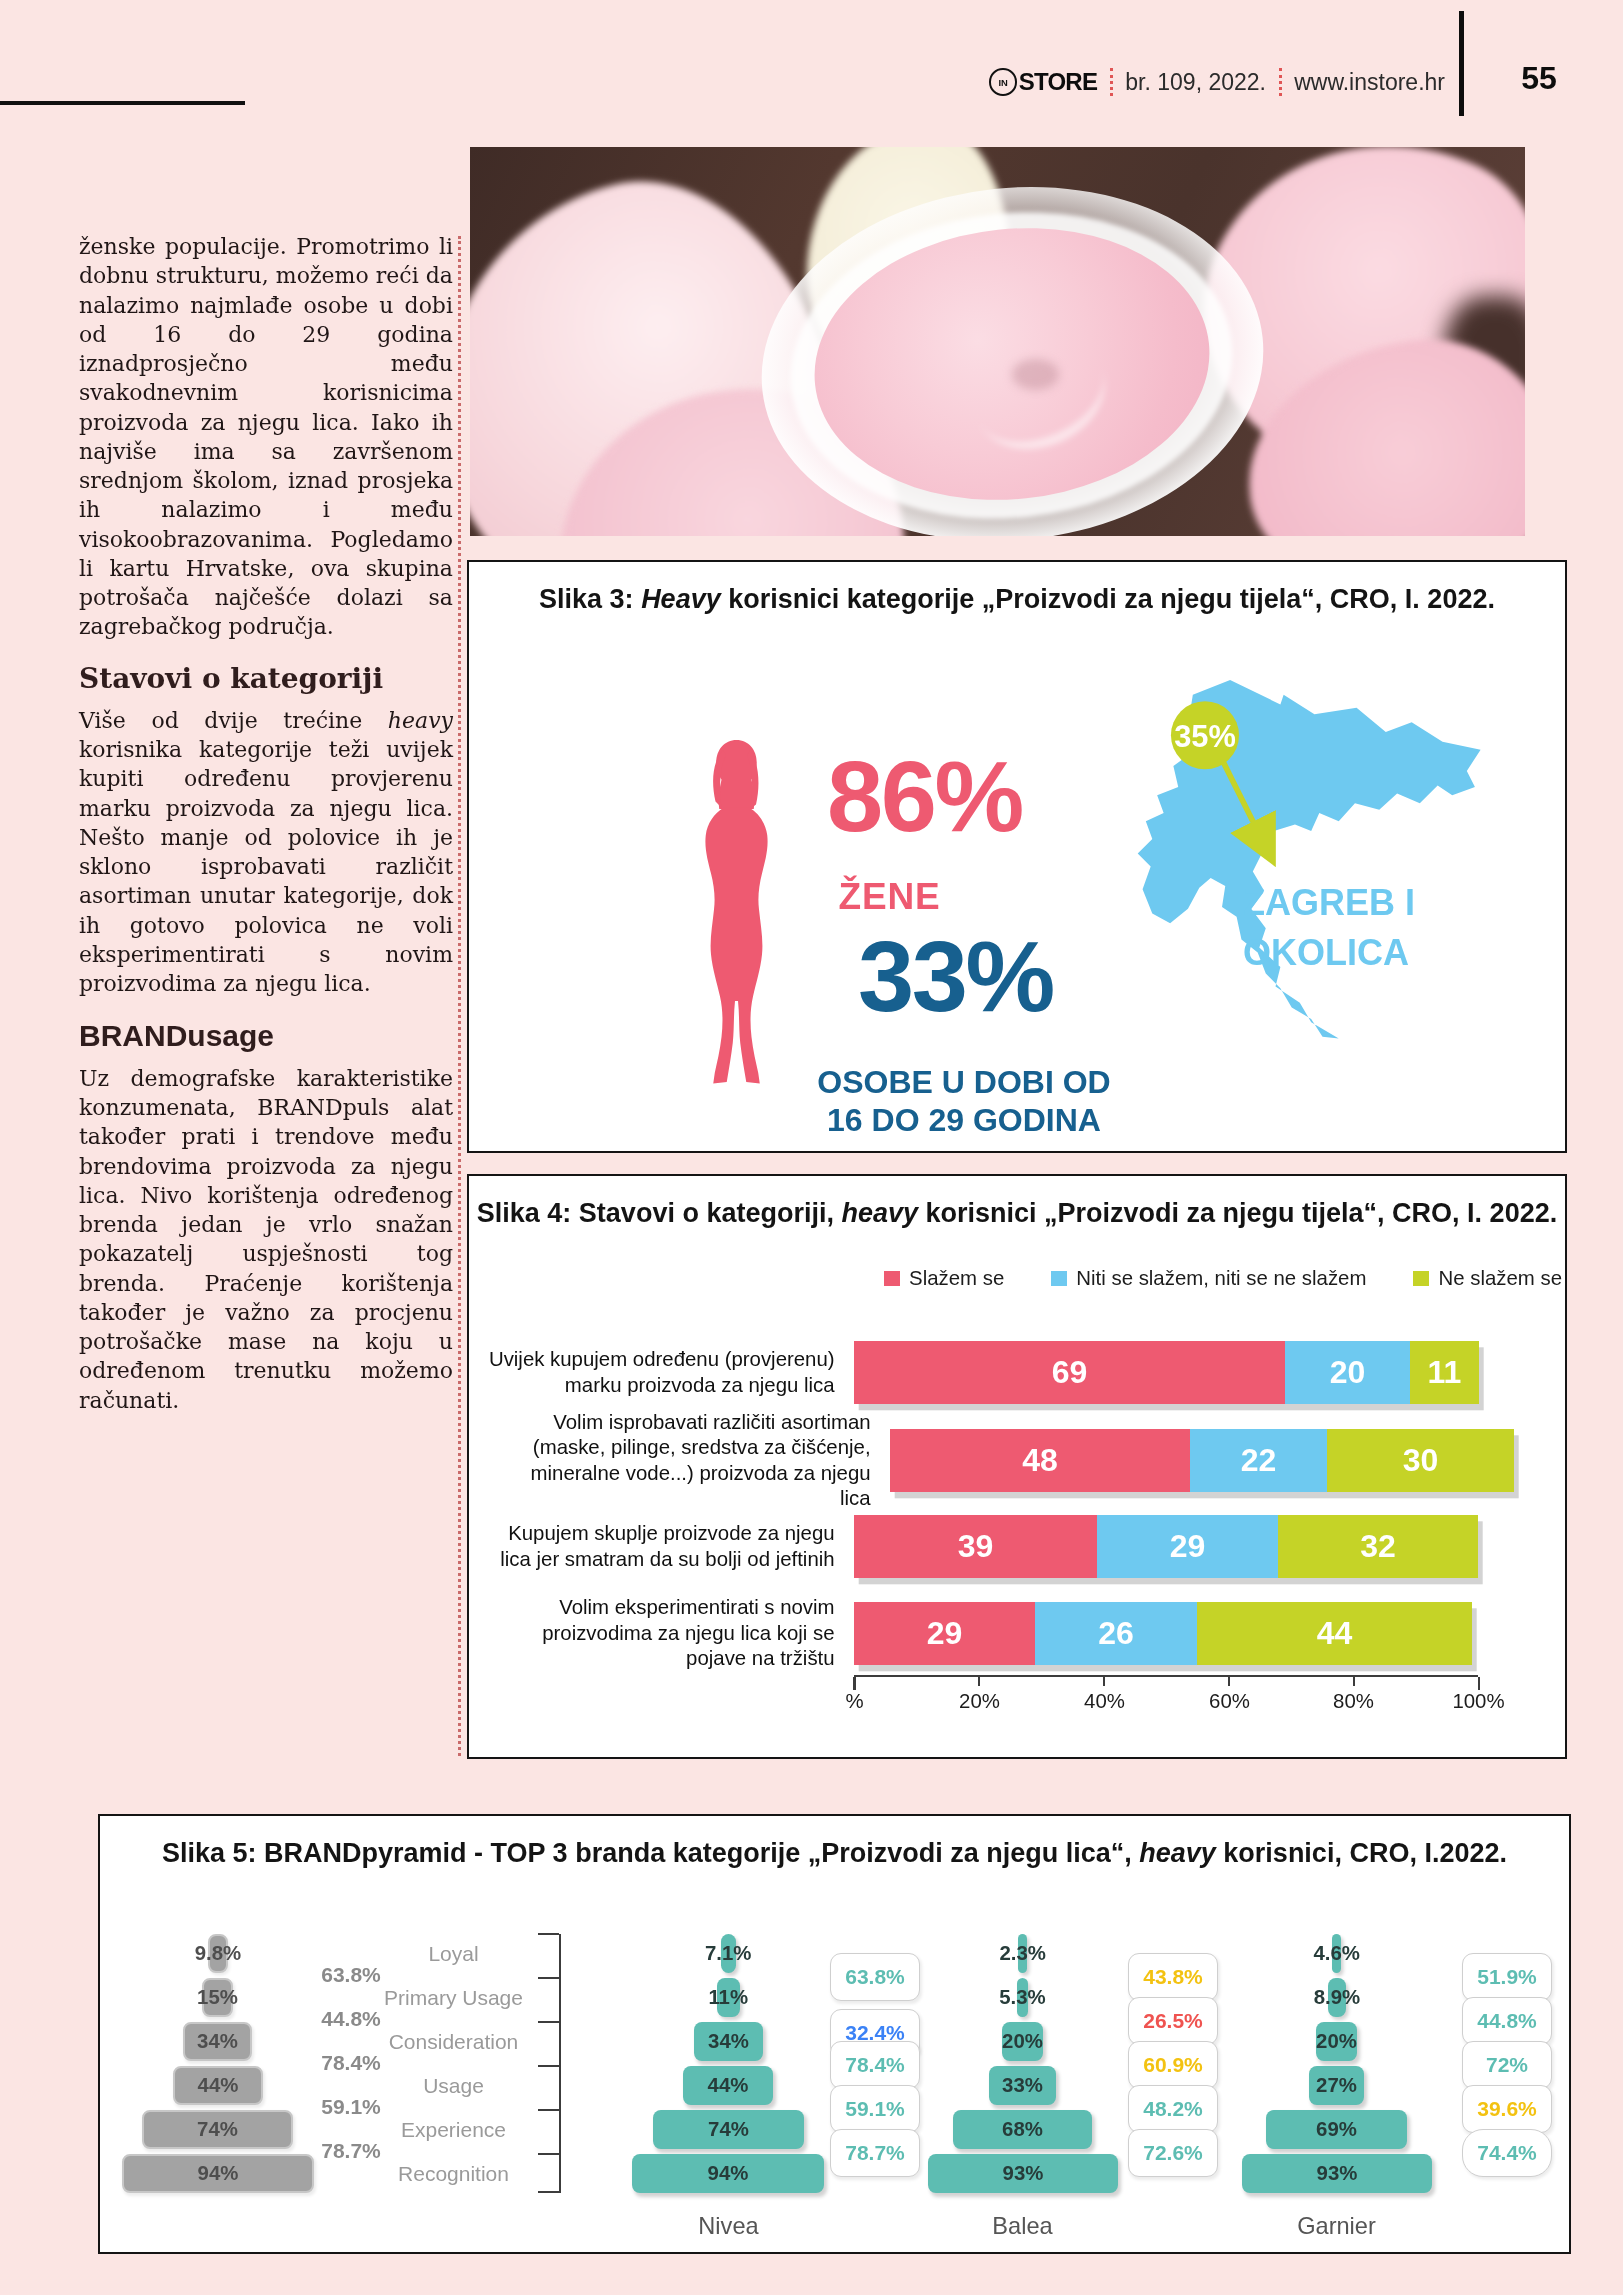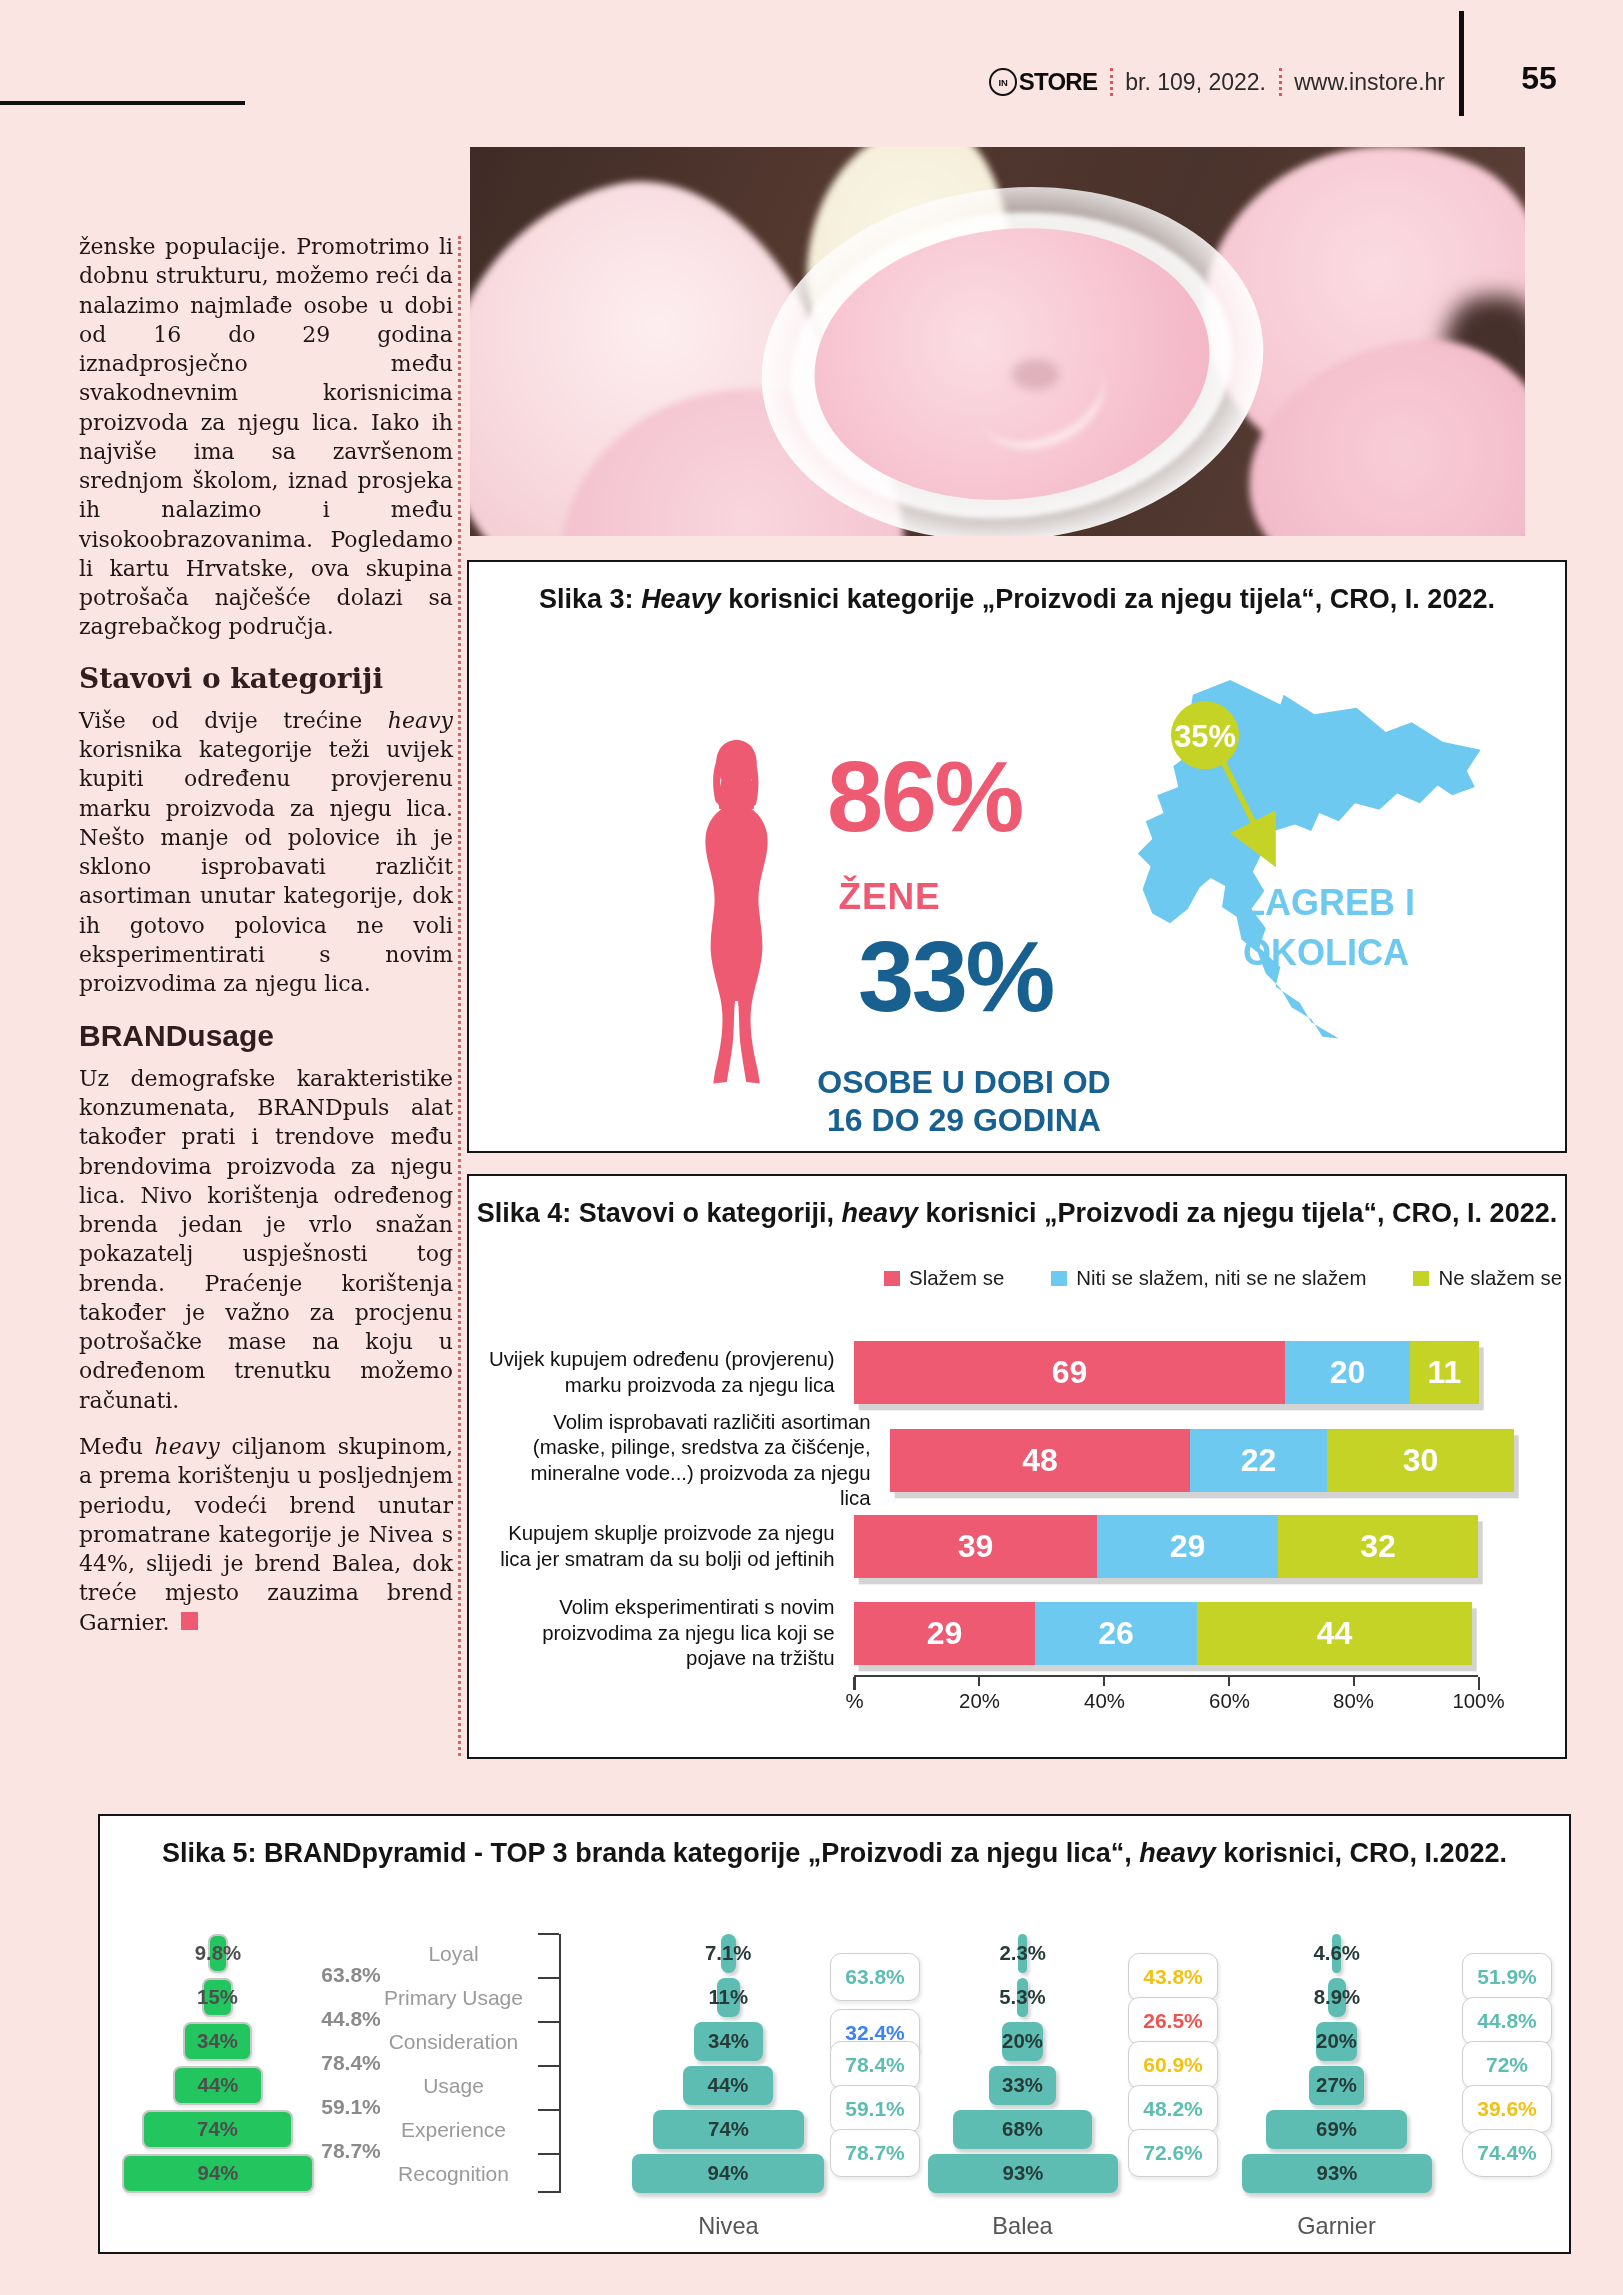--- a/index.html
+++ b/index.html
@@ -58,21 +58,21 @@
   .f4row{position:absolute;left:0;width:100%;height:63px;}
   .f4label{position:absolute;left:19.6px;top:0;width:346px;height:63px;display:flex;align-items:center;justify-content:flex-end;text-align:right;font-size:20.4px;line-height:1.25;color:#111;}
   .f4bar{position:absolute;left:385px;top:0;height:63px;display:flex;box-shadow:4.7px 6.3px 0 rgba(130,130,130,.35);}
   .f4seg{height:63px;display:flex;align-items:center;justify-content:center;color:#fff;font-size:32px;font-weight:700;flex:none;}
   .f4axis{position:absolute;left:385px;top:499px;width:624px;height:31px;border-top:2.4px solid #3c3c3c;}
   .f4tick{position:absolute;top:0;width:2.4px;background:#3c3c3c;}
   .f4ticklabel{position:absolute;top:12.6px;width:71px;margin-left:-35px;text-align:center;font-size:20.4px;color:#1c1c1c;}
   
   .pyrarea{position:absolute;left:0;top:0;width:100%;height:100%;}
   .lvl{position:absolute;height:39px;border-radius:7.9px;display:flex;align-items:center;justify-content:center;font-size:20.4px;font-weight:700;white-space:nowrap;}
-  .lvl.ghost{background:#22c55e;border:2.4px solid #c7c7c7;color:#4e4e4e;box-shadow:1.6px 2.4px 3.1px rgba(0,0,0,.08);box-sizing:border-box;}
+  .lvl.ghost{background:#a3a3a3;border:2.4px solid #c7c7c7;color:#4e4e4e;box-shadow:1.6px 2.4px 3.1px rgba(0,0,0,.08);box-sizing:border-box;}
   .lvl.teal{background:#5dbdb2;color:#273c3a;box-shadow:2.4px 3.1px 3.9px rgba(0,0,0,.18);}
   .convbox{position:absolute;width:88px;height:46px;background:#fff;border:1.6px solid #cfcfcf;border-radius:11px;display:flex;align-items:center;justify-content:center;font-size:21px;font-weight:700;box-shadow:1.6px 2.4px 3.1px rgba(0,0,0,.08);}
   .convtext{position:absolute;width:110px;text-align:center;font-size:21px;font-weight:700;}
   .stagelabel{position:absolute;left:267px;width:173px;text-align:center;font-size:21px;color:#9a9a9a;}
   .bracket-line{position:absolute;background:#3c3c3c;}
   .brandname{position:absolute;top:397px;width:173px;text-align:center;font-size:23.6px;color:#555;}
 </style>
 </head>
 <body>
 
@@ -104,21 +104,20 @@
     <div class="swirl"></div>
     <div class="dimple"></div>
   </div>
 
   <div class="col">
     <p>ženske populacije. Promotrimo li dobnu strukturu, možemo reći da nalazimo najmlađe osobe u dobi od 16 do 29 godina iznadprosječno među svakodnevnim korisnicima proizvoda za njegu lica. Iako ih najviše ima sa završenom srednjom školom, iznad prosjeka ih nalazimo i među visokoobrazovanima. Pogledamo li kartu Hrvatske, ova skupina potrošača najčešće dolazi sa zagrebačkog područja.</p>
     <h2 class="h-serif">Stavovi o kategoriji</h2>
     <p><span>Više od dvije trećine </span><em>heavy</em><span> korisnika kategorije teži uvijek kupiti određenu provjerenu marku proizvoda za njegu lica. Nešto manje od polovice ih je sklono isprobavati različit asortiman unutar kategorije, dok ih gotovo polovica ne voli eksperimentirati s novim proizvodima za njegu lica.</span></p>
     <h2 class="h-sans">BRANDusage</h2>
     <p>Uz demografske karakteristike konzumenata, BRANDpuls alat također prati i trendove među brendovima proizvoda za njegu lica. Nivo korištenja određenog brenda jedan je vrlo snažan pokazatelj uspješnosti tog brenda. Praćenje korištenja također je važno za procjenu potrošačke mase na koju u određenom trenutku možemo računati.</p>
-    <p><span>Među </span><em>heavy</em><span> ciljanom skupinom, a prema korištenju u posljednjem periodu, vodeći brend unutar promatrane kategorije je Nivea s 44%, slijedi je brend Balea, dok treće mjesto zauzima brend Garnier.</span><span class="endmark"></span></p>
   </div>
   <div class="colsep"></div>
 
   <div class="figbox" id="fig3">
     <div class="fig-title">
       <span>Slika 3: </span><em>Heavy</em><span> korisnici kategorije „Proizvodi za njegu tijela“, CRO, I. 2022.</span>
     </div>
 
     <svg class="f3-abs" style="left:185px;top:161px;" width="165" height="385" viewBox="0 0 220 480">
       <g fill="#ee5a71">

